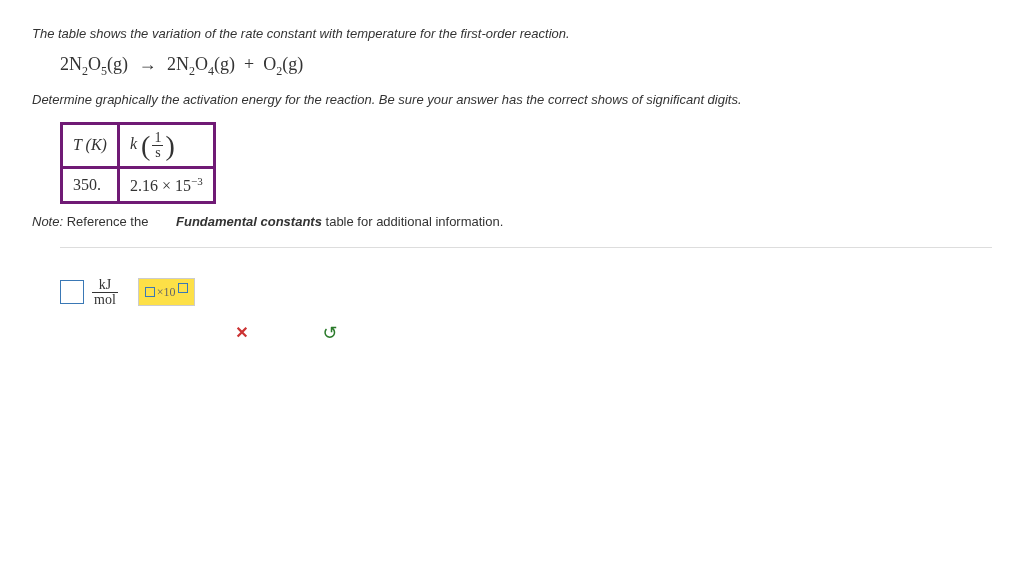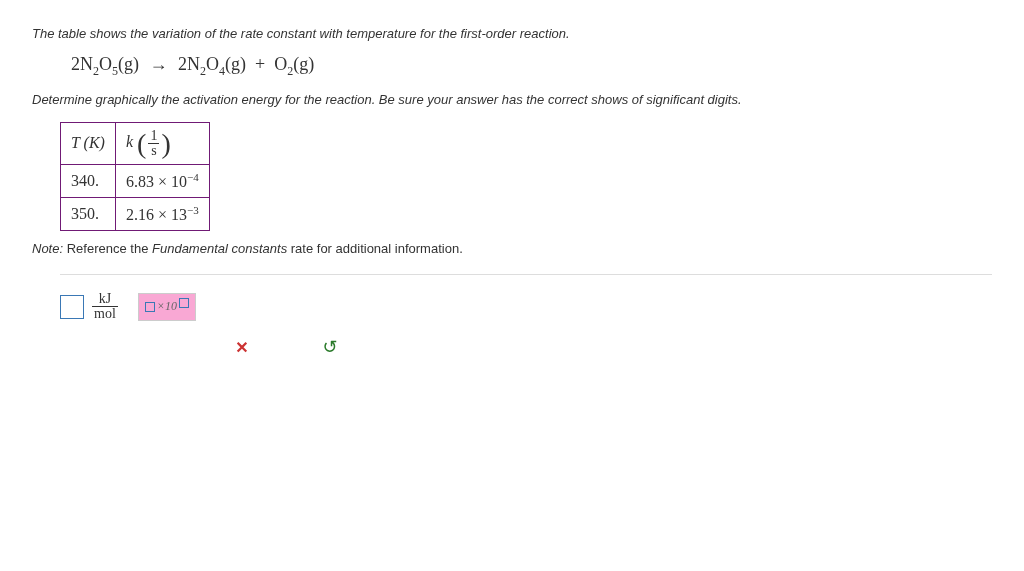--- a/index.html
+++ b/index.html
@@ -13,32 +13,32 @@
     box-sizing: border-box;
   }
   .prompt-line {
     margin-bottom: 10px;
     line-height: 1.5;
     font-style: italic;
   }
   .equation {
     font-family: "Times New Roman", serif;
     font-size: 18px;
-    margin: 8px 0 12px 39px;
+    margin: 8px 0 12px 28px;
   }
   .equation .sub { font-size: 12px; vertical-align: sub; }
   .arrow { margin: 0 6px; }
   .data-table {
     border-collapse: collapse;
     margin: 12px 0 10px 28px;
     font-family: "Times New Roman", serif;
     font-size: 16px;
   }
   .data-table td, .data-table th {
-    border: 1px solid #701a75;
+    border: 3px solid #701a75;
     padding: 6px 10px;
     text-align: left;
     vertical-align: middle;
     font-weight: normal;
   }
   .data-table th.k-header {
     white-space: nowrap;
   }
   .frac {
     display: inline-block;
@@ -55,24 +55,24 @@
     vertical-align: middle;
     line-height: 0;
     font-family: "Times New Roman", serif;
   }
   .exp { font-size: 11px; vertical-align: super; }
   .note {
     margin: 8px 0 18px 0;
     font-size: 13px;
   }
   .note em.label { }
-  .note strong.term { font-weight: normal; font-style: italic; }
+  .note strong.term { font-weight: bold; font-style: italic; margin-left: 24px; }
   .answer-area {
     border-top: 1px solid #ddd;
-    padding-top: 17px;
+    padding-top: 30px;
     margin-left: 28px;
   }
   .answer-row {
     display: flex;
     align-items: center;
     gap: 18px;
   }
   .answer-box {
     display: flex;
     align-items: center;
@@ -86,25 +86,24 @@
     border: 1px solid #3a78b5;
     background: #fff;
   }
   .unit-frac .num { border-bottom: 1px solid #333; }
   .sci-btn {
     display: flex;
     align-items: center;
     gap: 2px;
     border: 1px solid #ccc;
     padding: 4px 6px;
-    background: #f9a8d4;
+    background: #fde047;
     font-family: "Times New Roman", serif;
     font-size: 12px;
     color: #666;
-    font-style: italic;
   }
   .sci-btn .tiny-sq {
     width: 8px; height: 8px; border:1px solid #3a78b5;
   }
   .sci-btn .tiny-sq.sup { margin-bottom: 8px; }
   .control-row {
     margin-top: 14px;
     margin-left: 168px;
     display: flex;
     gap: 60px;
@@ -139,35 +138,31 @@
 <table class="data-table">
   <tbody>
       <tr>
     <th><span class="italic">T (K)</span></th>
     <th class="k-header">
       <span class="italic">k</span>
       <span class="paren">(</span><span class="frac"><span class="num">1</span><span class="den">s</span></span><span class="paren">)</span>
     </th>
   </tr>
   <tr>
-    <td>340.</td>
-    <td><span>6.83 × 10</span><span class="exp">−4</span></td>
-  </tr>
-  <tr>
     <td>350.</td>
-    <td><span>2.16 × 13</span><span class="exp">−3</span></td>
+    <td><span>2.16 × 15</span><span class="exp">−3</span></td>
   </tr>
 </tbody>
   </table>
 
 <div class="note">
   <em class="label">Note:</em>
   <span>Reference the</span>
   <strong class="term">Fundamental constants</strong>
-  <span>rate for additional information.</span>
+  <span>table for additional information.</span>
 </div>
 
 <div class="answer-area">
   <div class="answer-row">
     <div class="answer-box">
       <div class="input-square"></div>
       <span class="frac unit-frac">
         <span class="num">kJ</span>
         <span class="den">mol</span>
       </span>

